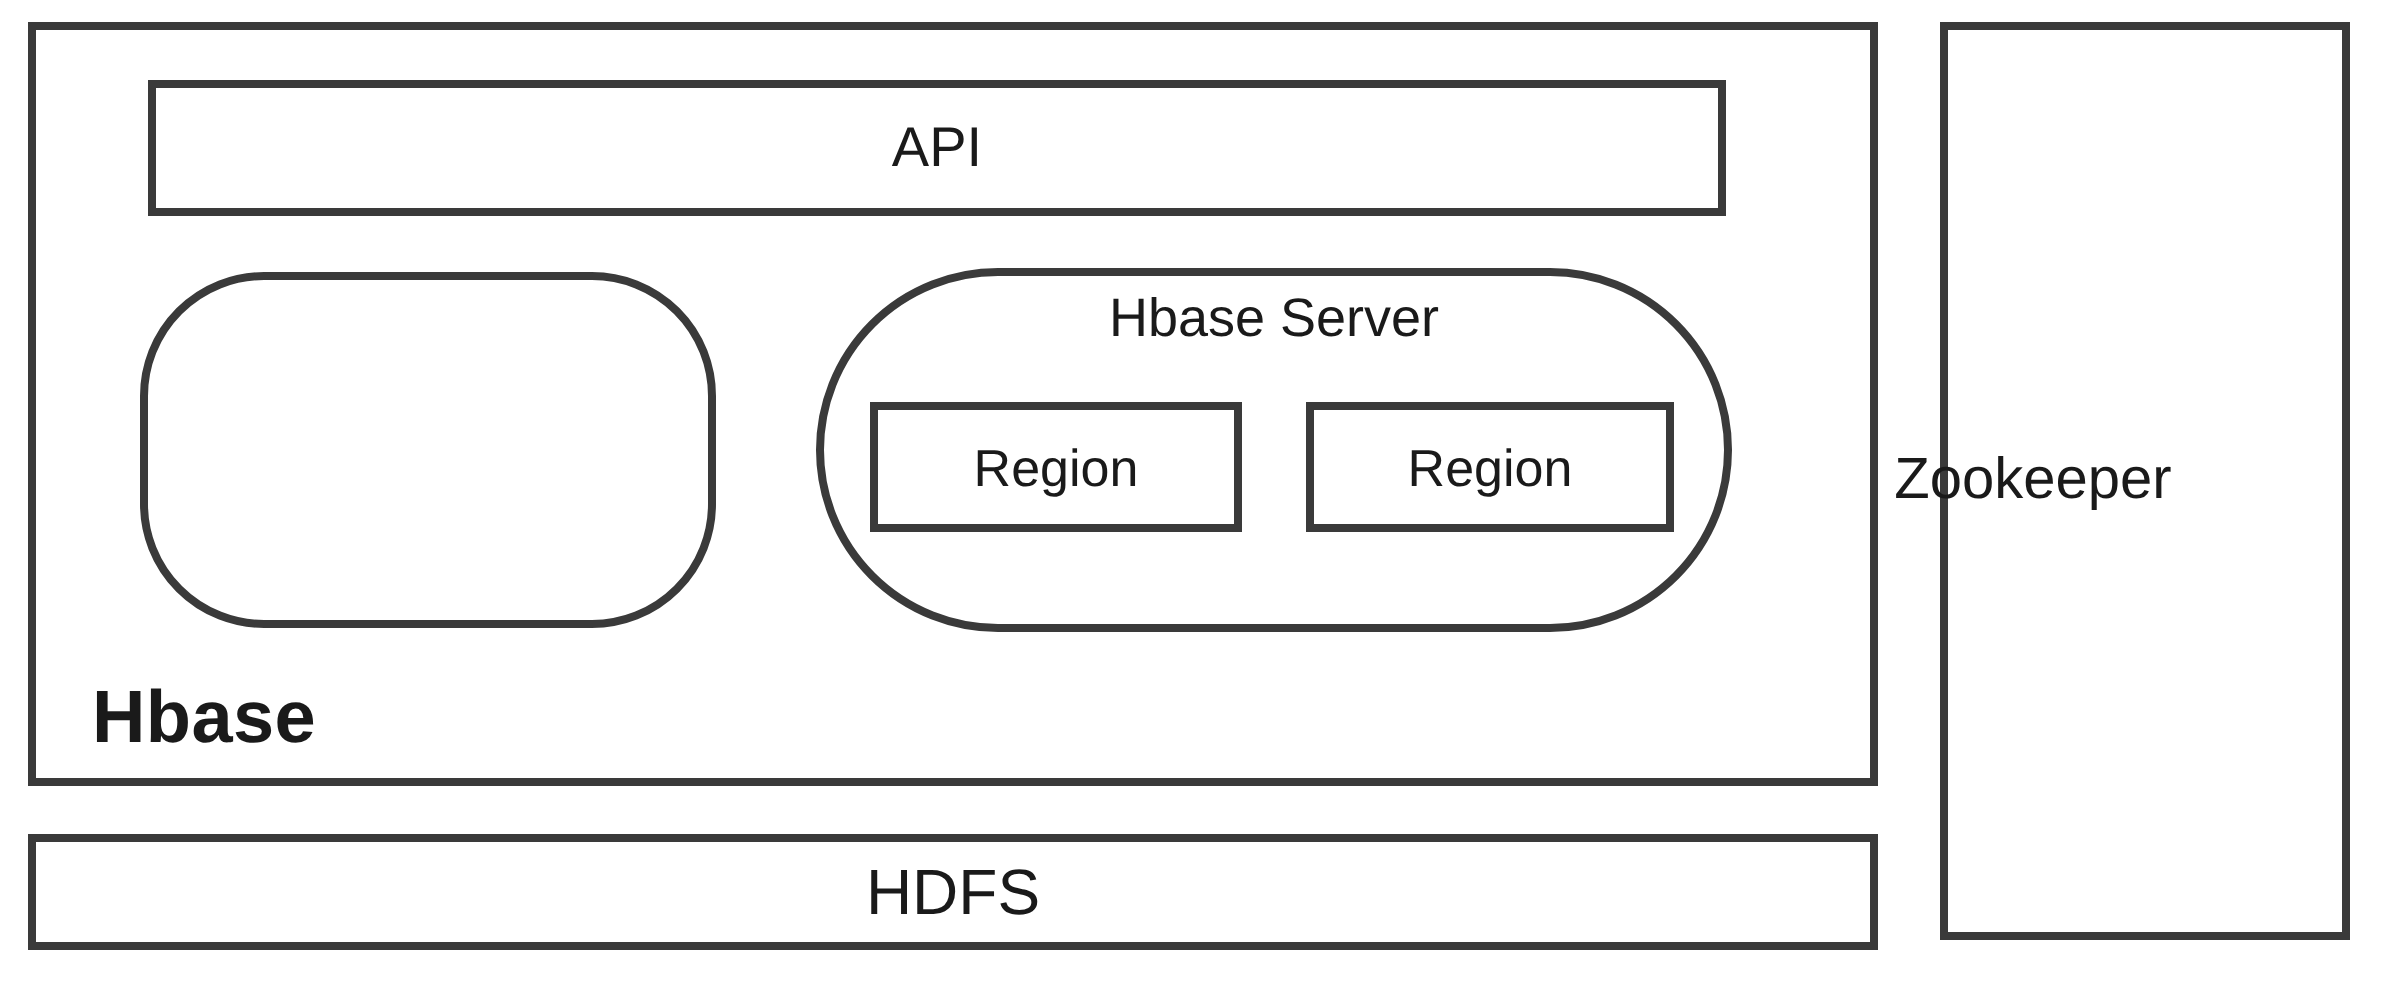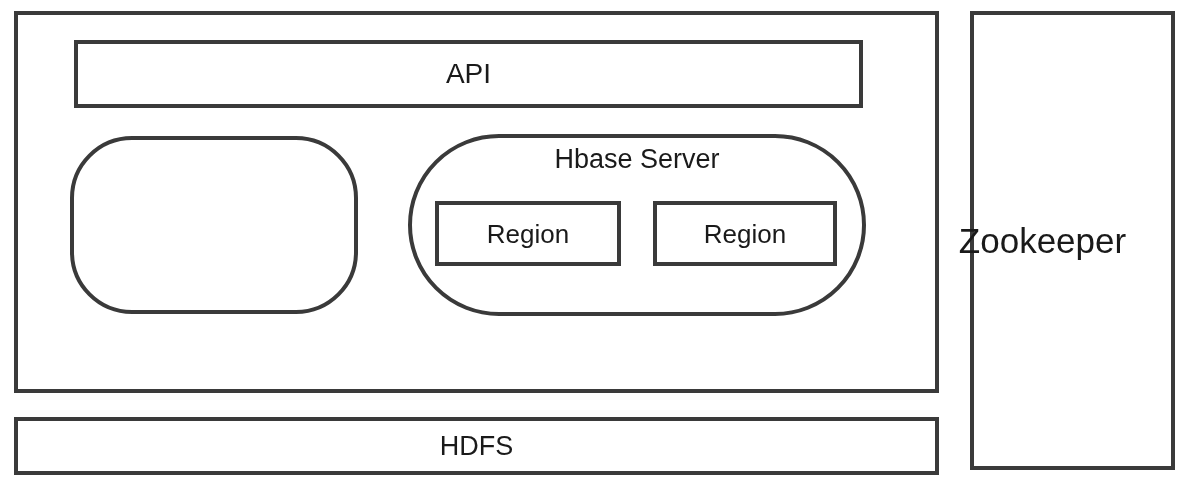--- a/index.html
+++ b/index.html
@@ -142,37 +142,37 @@
     top: 417px;
     width: 925px;
     height: 58px;
     border-width: 4px;
   }
   #hdfs-label {
     left: 14px;
     top: 417px;
     width: 925px;
     height: 58px;
-    font-size: 27px;
+    font-size: 32px;
   }
 
   
   #zookeeper-box {
     left: 970px;
     top: 11px;
     width: 205px;
     height: 459px;
     border-width: 4px;
   }
   #zookeeper-label {
-    left: 940px;
+    left: 914px;
     top: 11px;
     width: 205px;
     height: 459px;
-    font-size: 35px;
+    font-size: 29px;
   }
 </style>
 </head>
 <body>
 
 <div id="canvas">
 
   <div class="box" id="hbase-container"></div>
 
   <div class="box" id="api-box"></div>
@@ -182,20 +182,21 @@
 
   <div class="box" id="region-server-box"></div>
   <div class="label" id="region-server-label">Hbase Server</div>
 
   <div class="box" id="region-box-1"></div>
   <div class="label" id="region-label-1">Region</div>
 
   <div class="box" id="region-box-2"></div>
   <div class="label" id="region-label-2">Region</div>
 
+  <div class="label" id="hbase-title">Hbase</div>
 
   <div class="box" id="hdfs-box"></div>
   <div class="label" id="hdfs-label">HDFS</div>
 
   <div class="box" id="zookeeper-box"></div>
   <div class="label" id="zookeeper-label">Zookeeper</div>
 
 </div>
 
 </body></html>

